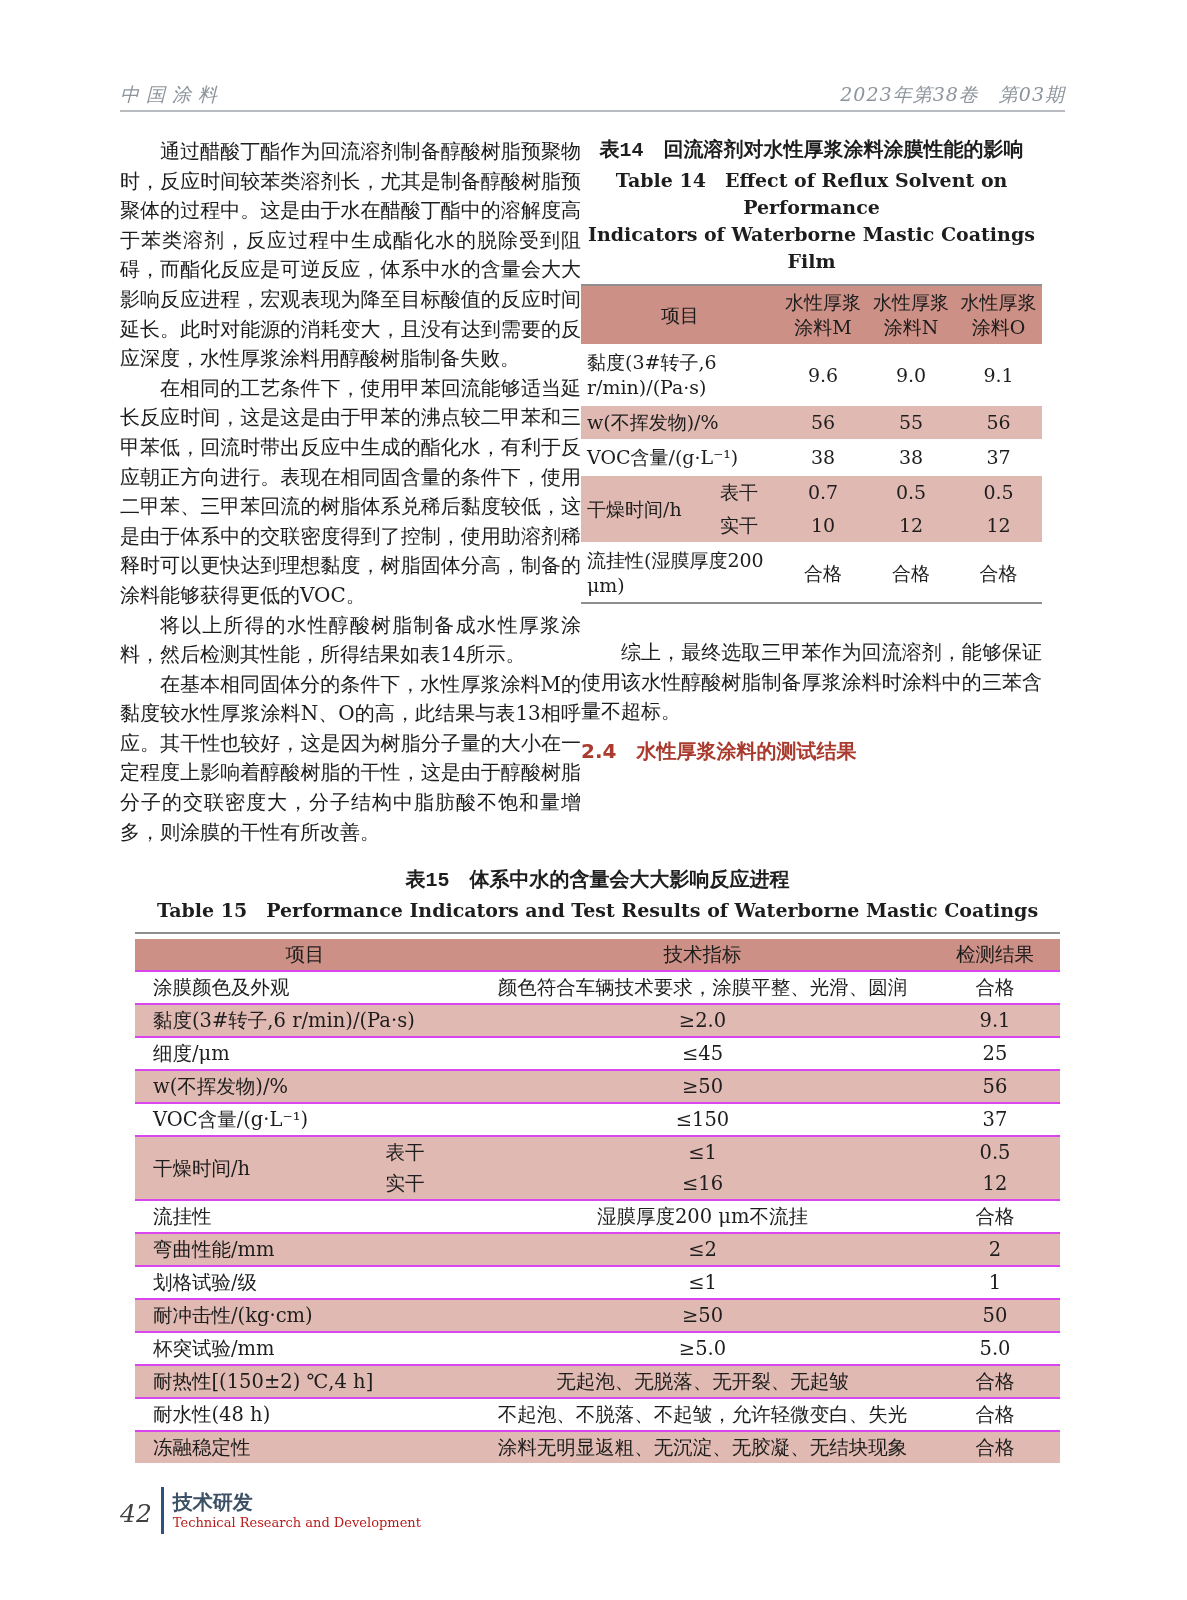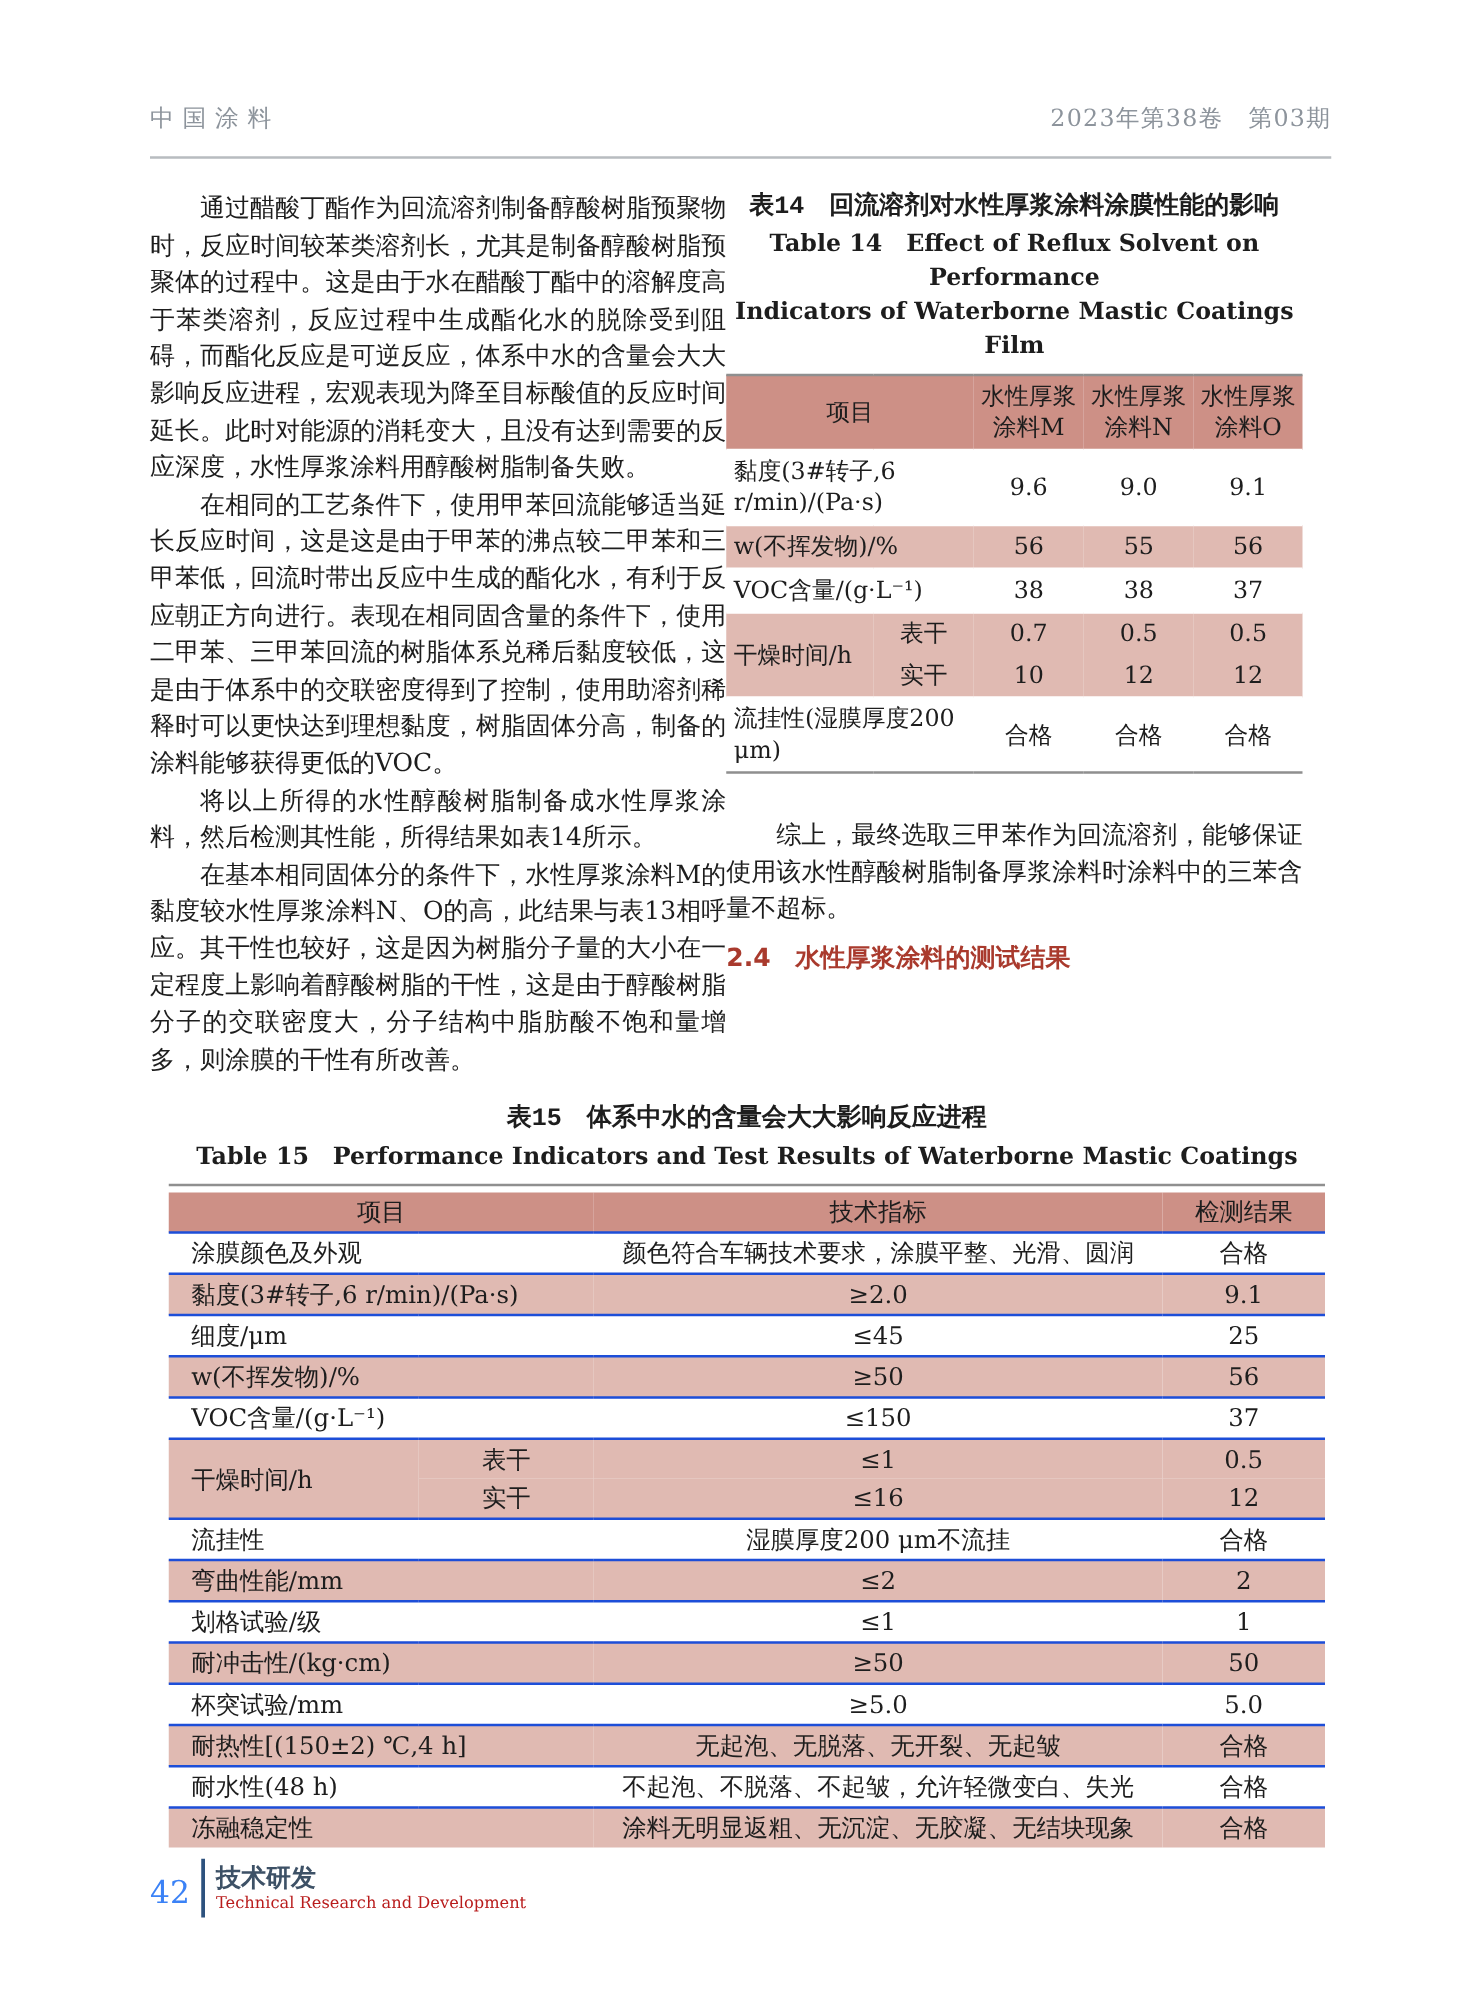--- a/index.html
+++ b/index.html
@@ -5,22 +5,23 @@
   html,body { margin:0; padding:0; background:#ffffff; }
   .page {
     position:relative; width:1187px; height:1600px; background:#ffffff;
     font-family:"DejaVu Serif", serif; color:#1d1d1d; overflow:hidden;
   }
   .content { padding:82px 122px 0 120px; }
 
   
   .page-header {
     display:flex; justify-content:space-between; align-items:flex-end;
-    color:#8d949c; font-size:19px; padding-bottom:17px;
+    color:#8d949c; font-size:19px; padding-bottom:2px;
     border-bottom:2px solid #b8bcc0;
+    font-style:italic;
   }
   .page-header .journal { letter-spacing:7px; }
   .page-header .issue { letter-spacing:1px; }
 
   
   .columns { display:flex; margin-top:25px; }
   .col { width:461px; font-size:20px; line-height:29.6px; text-align:justify; }
   p.body-para { margin:0; text-indent:2em; }
 
   
@@ -51,25 +52,25 @@
   .t15-topline { height:2px; background:#8f8f8f; margin:8px 0 5px 0; }
   .t15 { width:925px; border-collapse:collapse; table-layout:fixed; font-size:19.5px; line-height:25px; }
   .t15 th, .t15 td { font-weight:normal; padding:3px 2px; vertical-align:middle; }
   .t15 thead tr { background:#cd9086; }
   .t15 th { text-align:center; }
   .t15 td.item { text-align:left; padding-left:18px; }
   .t15 td.sub { text-align:center; }
   .t15 td.spec { text-align:center; }
   .t15 td.result { text-align:center; }
   .t15 tr.pink { background:#e0bab2; }
-  .t15 tr.bs { border-top:2px solid #1d4ed8; }
+  .t15 tr.bs { border-top:2px solid #d946ef; }
 
   
   .footer { position:absolute; left:120px; top:1487px; display:flex; align-items:center; }
-  .page-num { font-size:25px; color:#3b82f6; margin-right:9px; align-self:flex-end; padding-bottom:6px; }
+  .page-num { font-size:25px; color:#404040; margin-right:9px; align-self:flex-end; padding-bottom:6px;font-style:italic; }
   .footer-bar { width:3px; background:#2d527e; height:47px; margin-right:9px; }
   .footer-cn { font-family:"DejaVu Sans", sans-serif; font-weight:bold; font-size:20px; color:#3d5166; line-height:24px; }
   .footer-en { font-size:13px; color:#b91c1c; line-height:18px; }
 </style>
 </head>
 <body>
 
 <div class="page">
   <div class="content">
 

